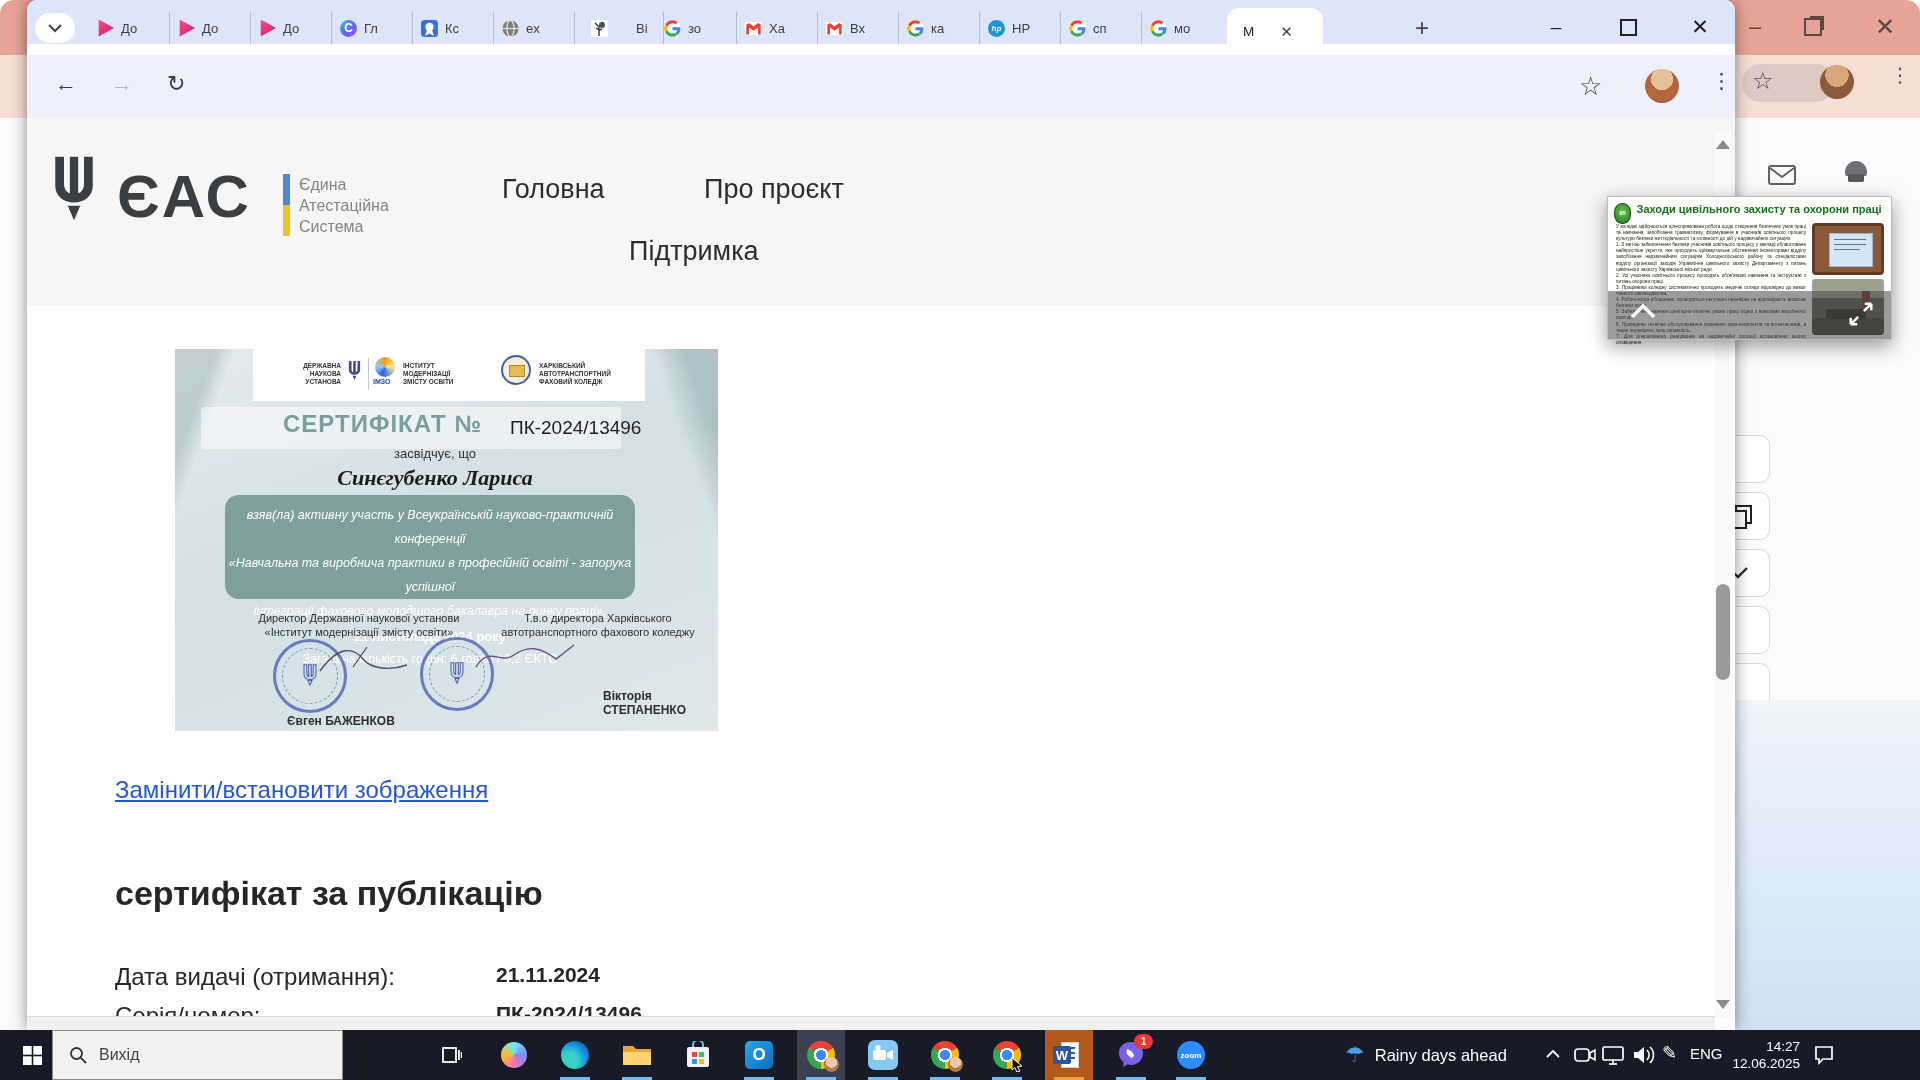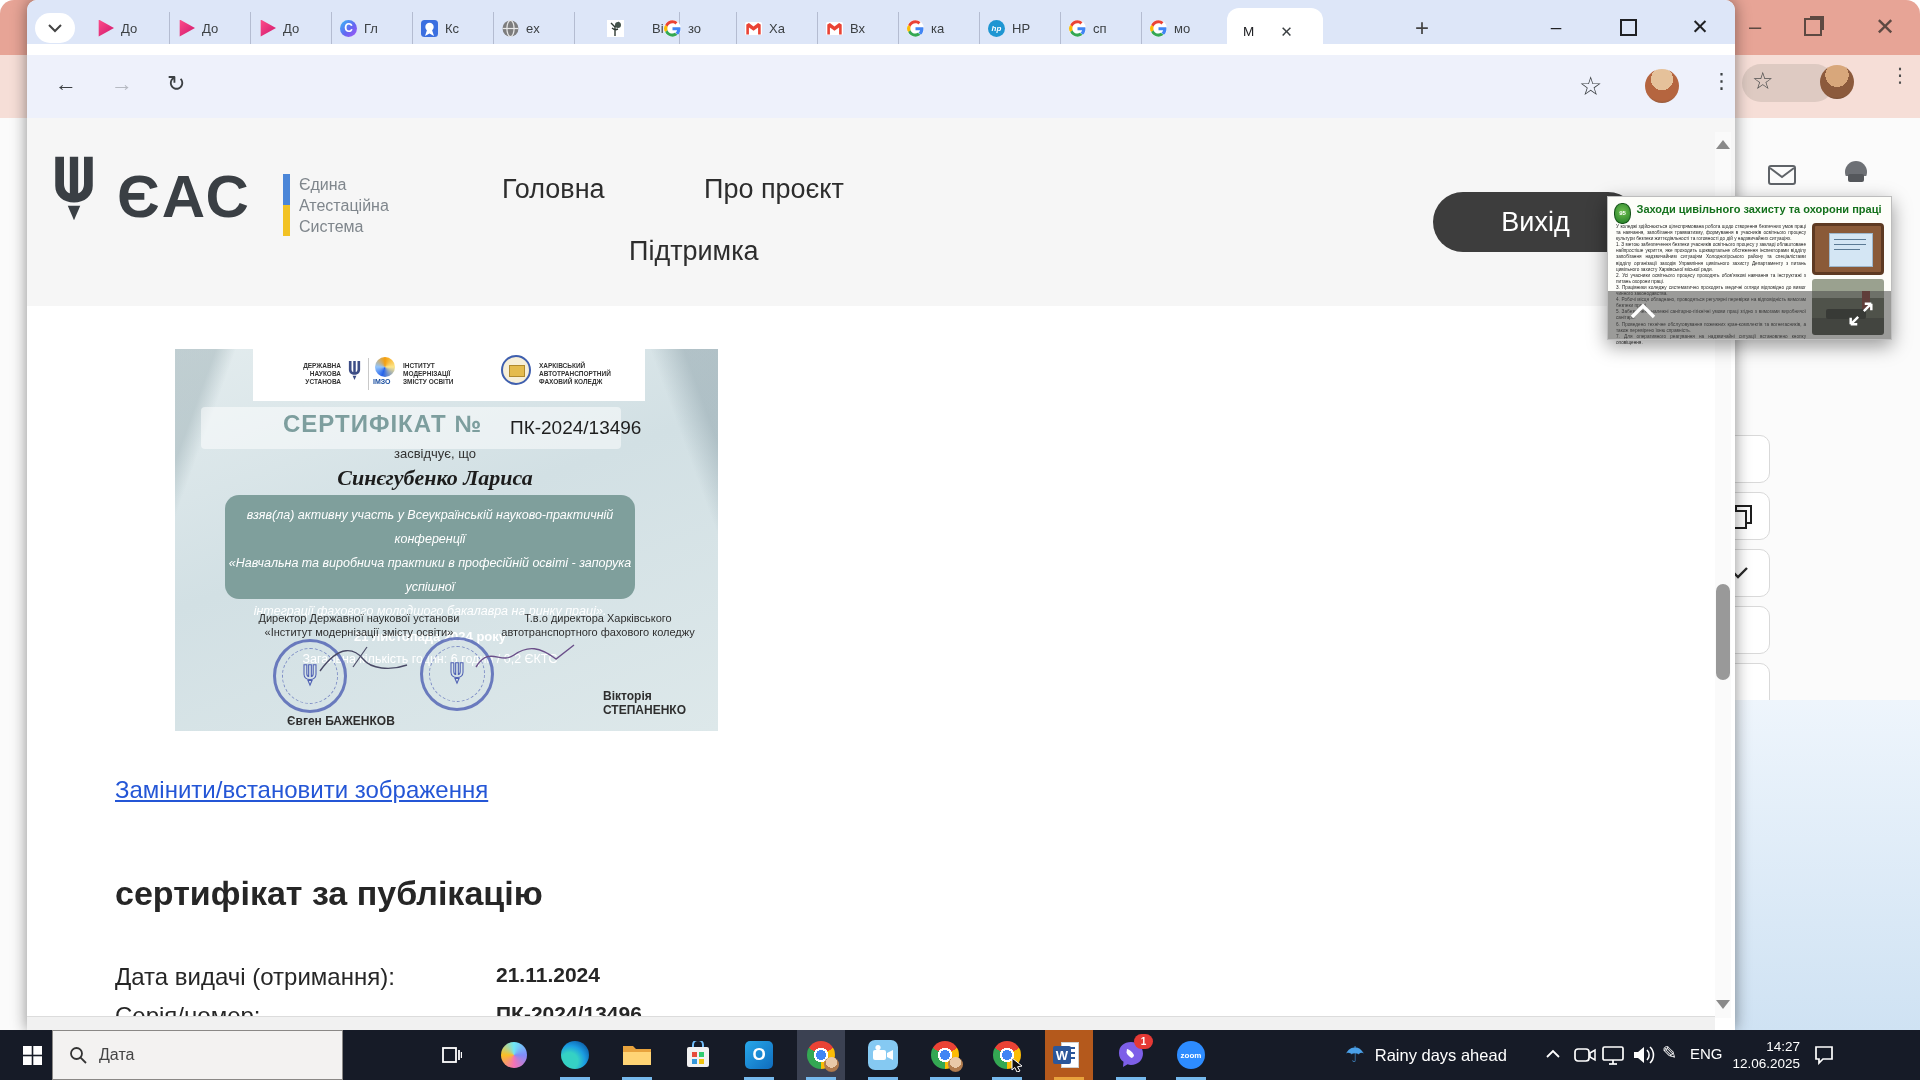--- a/index.html
+++ b/index.html
@@ -189,21 +189,21 @@
         <span class="tab-label">Кс</span>
         </div>
       <div class="a tab" style="left:467px;">
         <svg class="fav" viewBox="0 0 17 17">
             <circle cx="8.5" cy="8.5" r="8" fill="#7d7d7d"></circle>
             <ellipse cx="8.5" cy="8.5" rx="3.6" ry="8" fill="none" stroke="#e8e8e8" stroke-width="1.2"></ellipse>
             <line x1="0.5" y1="8.5" x2="16.5" y2="8.5" stroke="#e8e8e8" stroke-width="1.2"></line>
           </svg>
         <span class="tab-label">ex</span>
         </div>
-      <div class="a tab" style="left:572px;gap:28px;">
+      <div class="a tab" style="left:556px;gap:28px;">
         <svg class="fav" viewBox="0 0 17 17">
             <rect width="17" height="17" fill="#fff"></rect>
             <path d="M8 16V7M8 7L4 3m4 4l4-5M8 10L5 8m3 2l3-1" stroke="#2f3a33" stroke-width="1.4" fill="none"></path>
             <circle cx="11" cy="5" r="3" fill="#44524a"></circle>
           </svg>
         <span class="tab-label">Ві</span>
         </div>
       <div class="a tab" style="left:629px;">
         <svg class="fav" viewBox="0 0 48 48">
             <circle cx="24" cy="24" r="24" fill="#fff"></circle>
@@ -305,23 +305,20 @@
         <div class="a" id="eas-text" style="left:90px;top:44px;">ЄАС</div>
         <div class="a" id="flagbar" style="left:256px;top:56px;"></div>
         <div class="a pre" id="tagline" style="left:272px;top:56px;">Єдина
 Атестаційна
 Система</div>
 
         <div class="a nav-item" style="left:475px;top:56px;">Головна</div>
         <div class="a nav-item" style="left:677px;top:56px;">Про проєкт</div>
         <div class="a nav-item" style="left:602px;top:118px;">Підтримка</div>
 
-        <div class="a f" id="logout-btn">
-            <span>Вихід</span>
-          </div>
       </div>
 
       <div class="a" id="cert">
         <div class="a" id="cert-band">
           <div class="a pre cert-tiny" style="left:34px;top:13px;text-align:right;width:54px;">ДЕРЖАВНА
 НАУКОВА
 УСТАНОВА</div>
           <svg class="a" style="left:94px;top:11px;" width="15px" height="22" viewBox="0 0 24 34">
             <path d="M3 1v14c0 5 4 8 9 8s9-3 9-8V1h-4.2v13c0 3-1.8 4.4-2.8 4.6V1h-4v17.6C9 18.4 7.2 17 7.2 14V1z" fill="#3d4d86"></path>
               <path d="M9 24.5l3 7 3-7z" fill="#3d4d86"></path>
@@ -441,21 +438,21 @@
           <rect x="10.3" y="0" width="8.7" height="8.7" fill="#fff"></rect>
         <rect x="0" y="10.3" width="8.7" height="8.7" fill="#fff"></rect>
           <rect x="10.3" y="10.3" width="8.7" height="8.7" fill="#fff"></rect>
       </svg>
     </div>
     <div class="a f" id="tb-search">
       <svg style="margin-left:16px;" width="18" height="18" viewBox="0 0 18 18">
         <circle cx="7.5" cy="7.5" r="5.5" fill="none" stroke="#333" stroke-width="1.8"></circle>
           <line x1="11.6" y1="11.6" x2="17" y2="17" stroke="#333" stroke-width="1.8"></line>
       </svg>
-      <span style="margin-left:12px;">Дата</span>
+      <span style="margin-left:12px;">Вихід</span>
     </div>
 
     <div class="a f tb-btn" style="left:428px;">
       <svg width="20" height="20" viewBox="0 0 20 20">
         <rect x="1" y="3" width="13" height="14" fill="none" stroke="#fff" stroke-width="1.8"></rect>
         <line x1="17" y1="5" x2="17" y2="15" stroke="#fff" stroke-width="1.8"></line>
           <line x1="19.4" y1="7" x2="19.4" y2="13" stroke="#fff" stroke-width="1.2"></line>
       </svg>
     </div>
     <div class="a f tb-btn" style="left:490px;">

